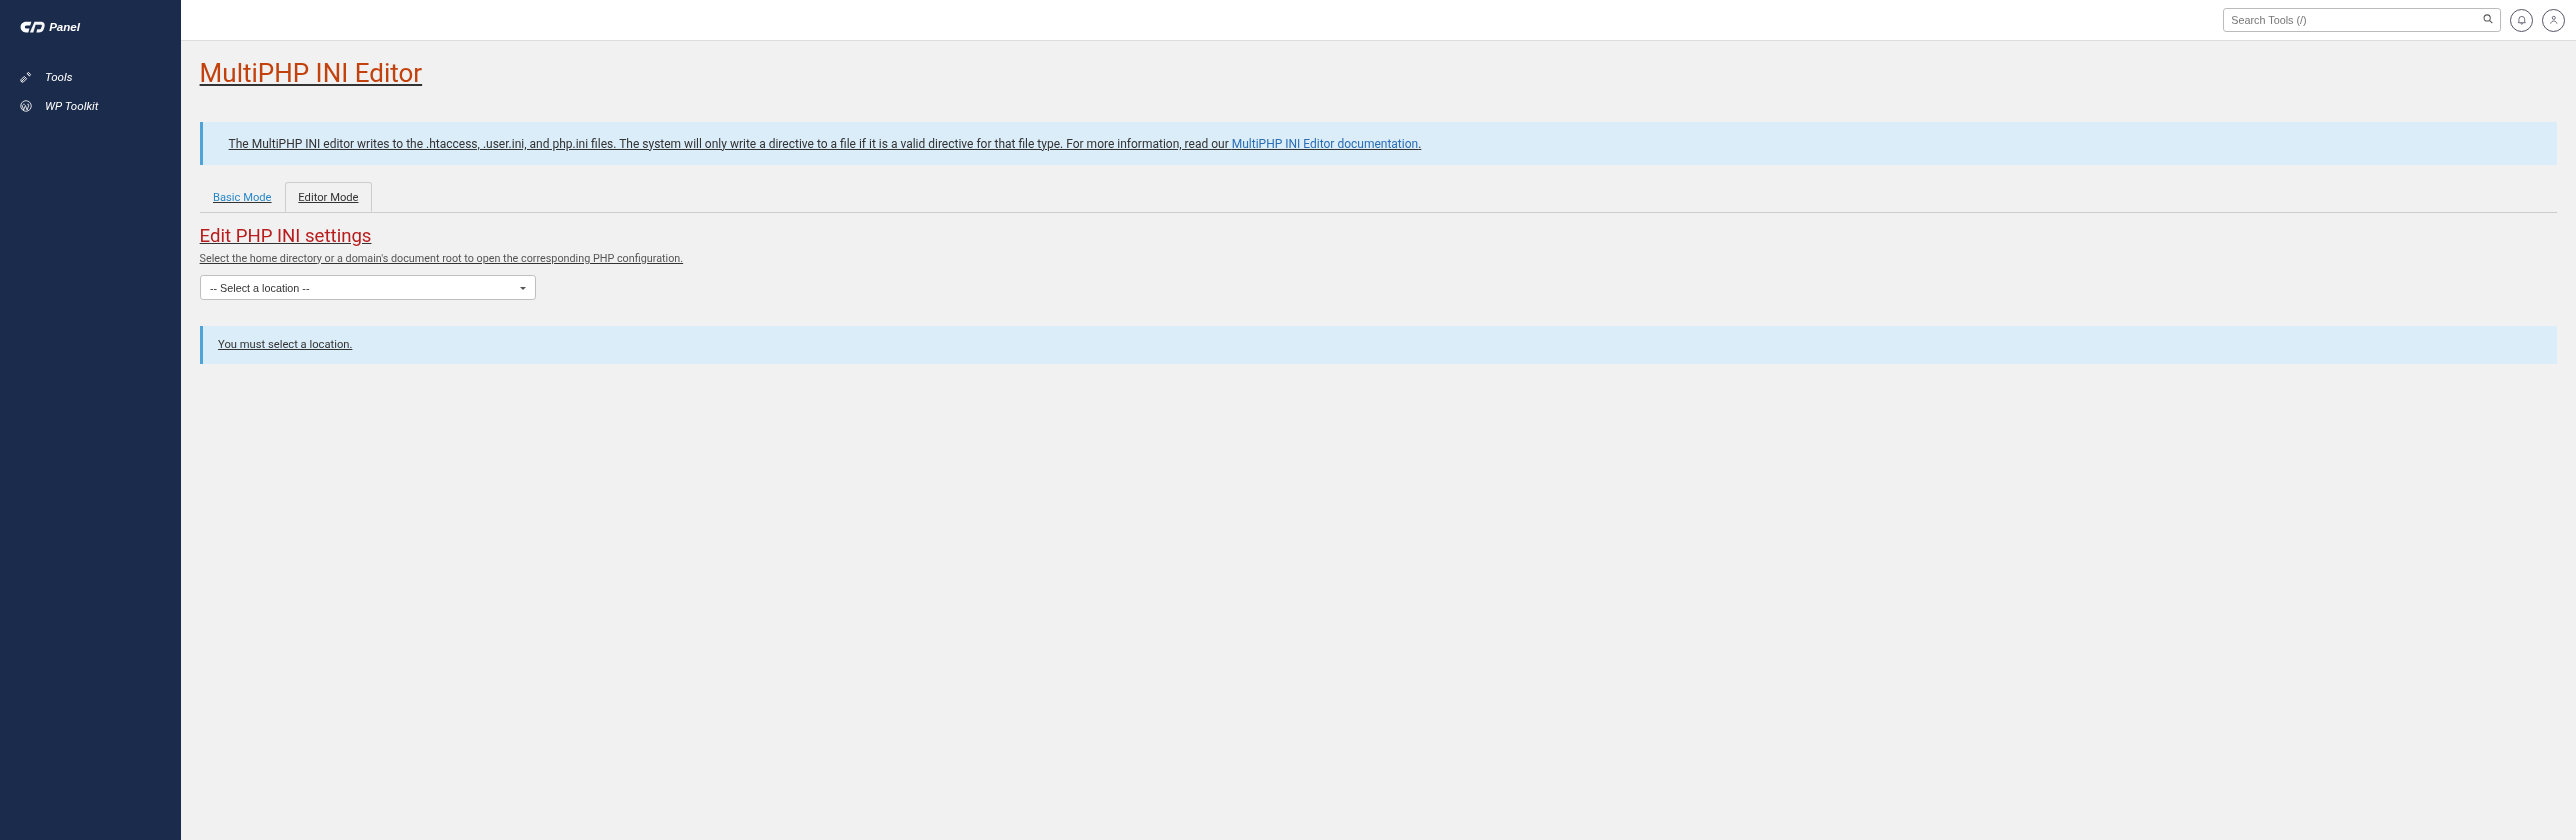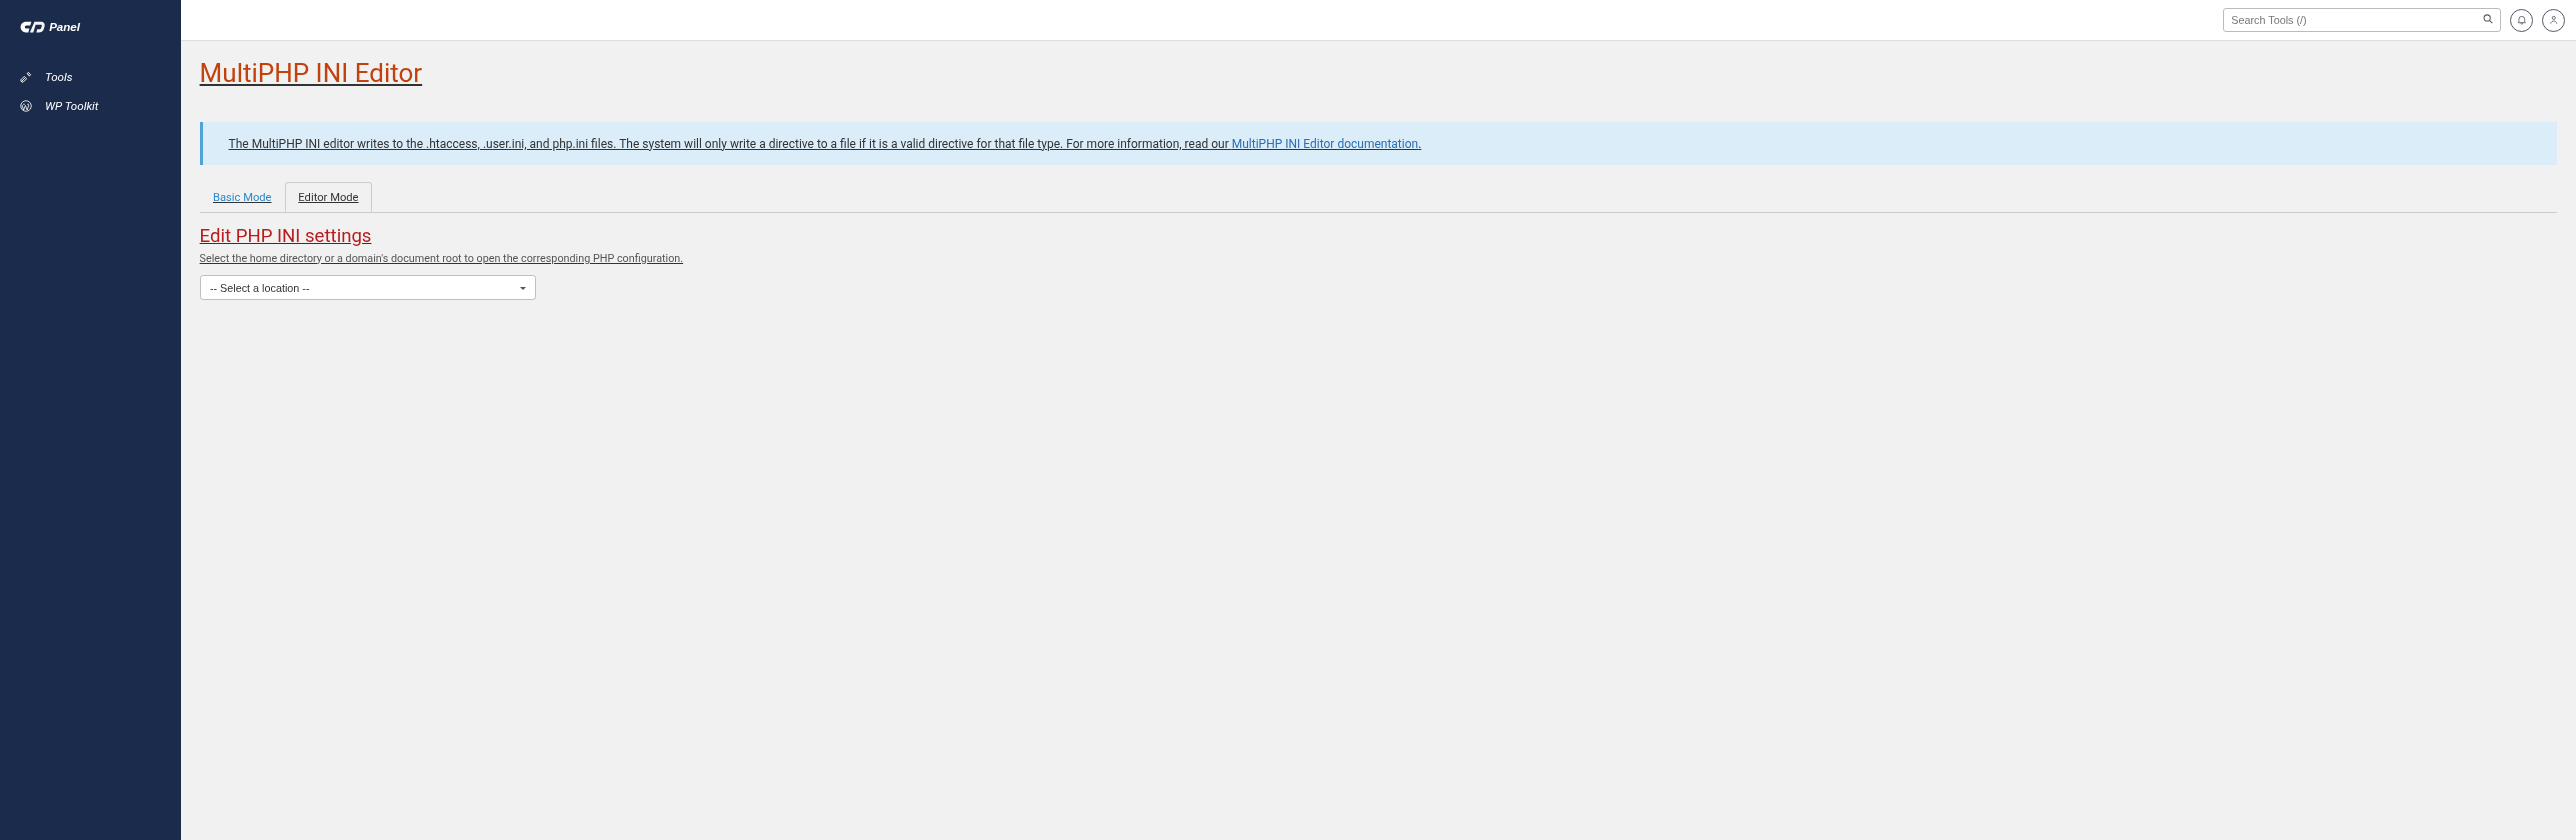--- a/index.html
+++ b/index.html
@@ -118,16 +118,19 @@
 
       <h2 class="section-title">Edit PHP INI settings</h2>
       <p class="section-desc">Select the home directory or a domain's document root to open the corresponding PHP configuration.</p>
 
       <div class="select-wrap">
         <select class="select">
           <option>-- Select a location --</option>
         </select>
       </div>
 
+      <div class="warn-box">
+        <span>You must select a location.</span>
+      </div>
     </div>
   </main>
 </div>
 
 
 </body></html>

